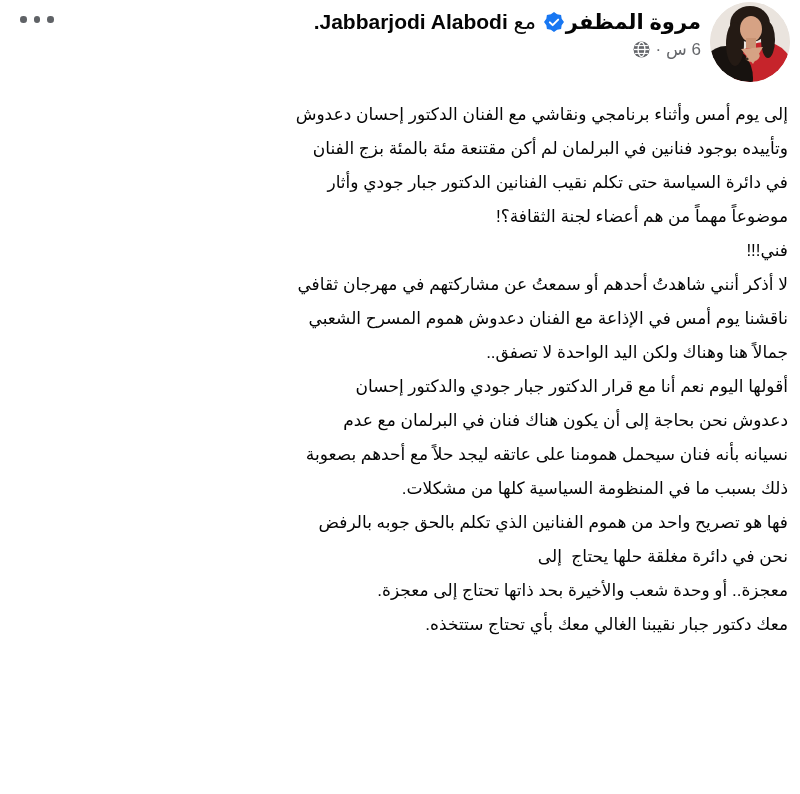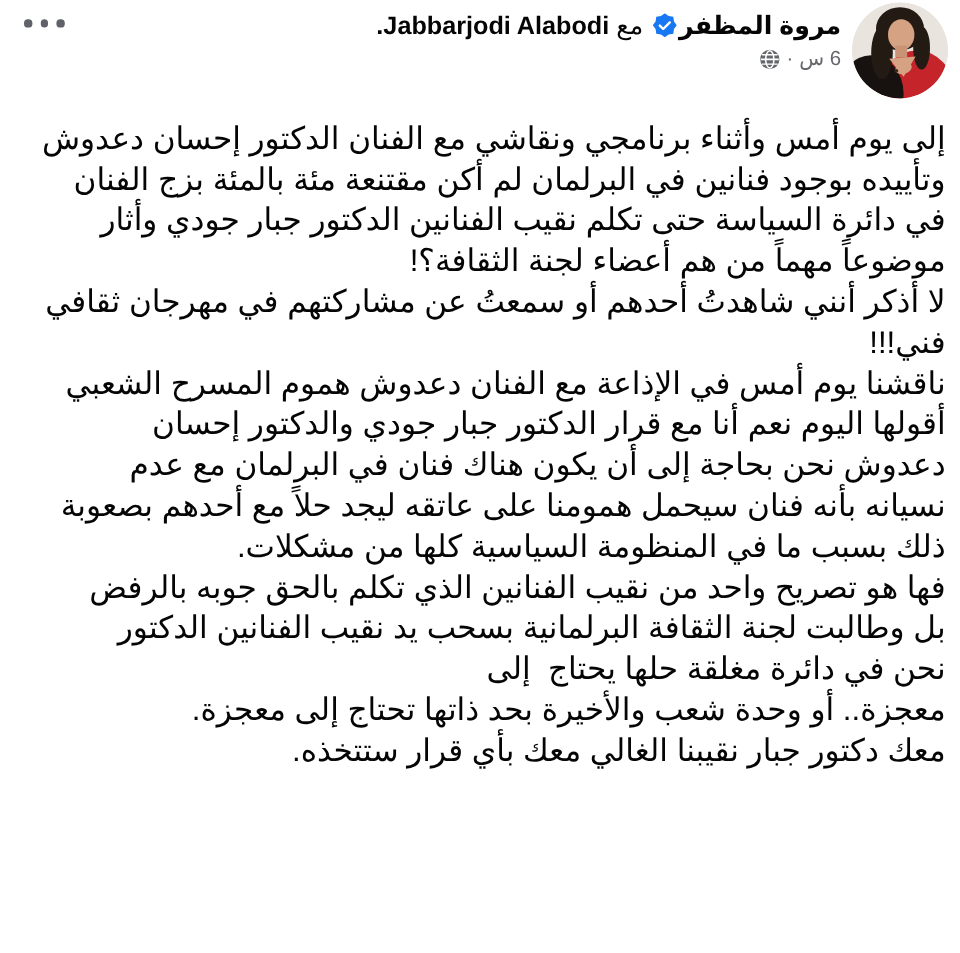--- a/index.html
+++ b/index.html
@@ -93,21 +93,21 @@
     background: #5f6266;
   }
   
   .body {
     padding: 16px 12px 0 10px;
     overflow: hidden;
   }
   .line {
     direction: rtl;
     white-space: pre;
-    font-size: 26px;
+    font-size: 17px;
     line-height: 34px;
     color: #050505;
     font-weight: 400;
   }
   .hashtag {
     color: #1B60C0;
     cursor: pointer;
     font-weight: 400;
   }
 </style>
@@ -170,27 +170,27 @@
       <span class="dot"></span>
       <span class="dot"></span>
     </button>
   </div>
 
   <div class="body">
     <div class="line">إلى يوم أمس وأثناء برنامجي ونقاشي مع الفنان الدكتور إحسان دعدوش</div>
     <div class="line">وتأييده بوجود فنانين في البرلمان لم أكن مقتنعة مئة بالمئة بزج الفنان</div>
     <div class="line">في دائرة السياسة حتى تكلم نقيب الفنانين الدكتور جبار جودي وأثار</div>
     <div class="line">موضوعاً مهماً من هم أعضاء لجنة الثقافة؟!</div>
+    <div class="line">فني!!!</div>
     <div class="line">لا أذكر أنني شاهدتُ أحدهم أو سمعتُ عن مشاركتهم في مهرجان ثقافي</div>
-    <div class="line">فني!!!</div>
     <div class="line">ناقشنا يوم أمس في الإذاعة مع الفنان دعدوش هموم المسرح الشعبي</div>
+    <div class="line">جمالاً هنا وهناك ولكن اليد الواحدة لا تصفق..</div>
     <div class="line">أقولها اليوم نعم أنا مع قرار الدكتور جبار جودي والدكتور إحسان</div>
     <div class="line">دعدوش نحن بحاجة إلى أن يكون هناك فنان في البرلمان مع عدم</div>
     <div class="line">نسيانه بأنه فنان سيحمل همومنا على عاتقه ليجد حلاً مع أحدهم بصعوبة</div>
     <div class="line">ذلك بسبب ما في المنظومة السياسية كلها من مشكلات.</div>
-    <div class="line">فها هو تصريح واحد من نقيب الفنانين الذي تكلم بالحق جوبه بالرفض</div>
-    <div class="line">بل وطالبت لجنة الثقافة البرلمانية بسحب يد نقيب الفنانين الدكتور</div>
+    <div class="line">فها هو تصريح واحد من هموم الفنانين الذي تكلم بالحق جوبه بالرفض</div>
     <div class="line">نحن في دائرة مغلقة حلها يحتاج  إلى</div>
     <div class="line">معجزة.. أو وحدة شعب والأخيرة بحد ذاتها تحتاج إلى معجزة.</div>
-    <div class="line">معك دكتور جبار نقيبنا الغالي معك بأي قرار ستتخذه.</div>
+    <div class="line">معك دكتور جبار نقيبنا الغالي معك بأي تحتاج ستتخذه.</div>
   </div>
 
 </div>
 
 </body></html>

